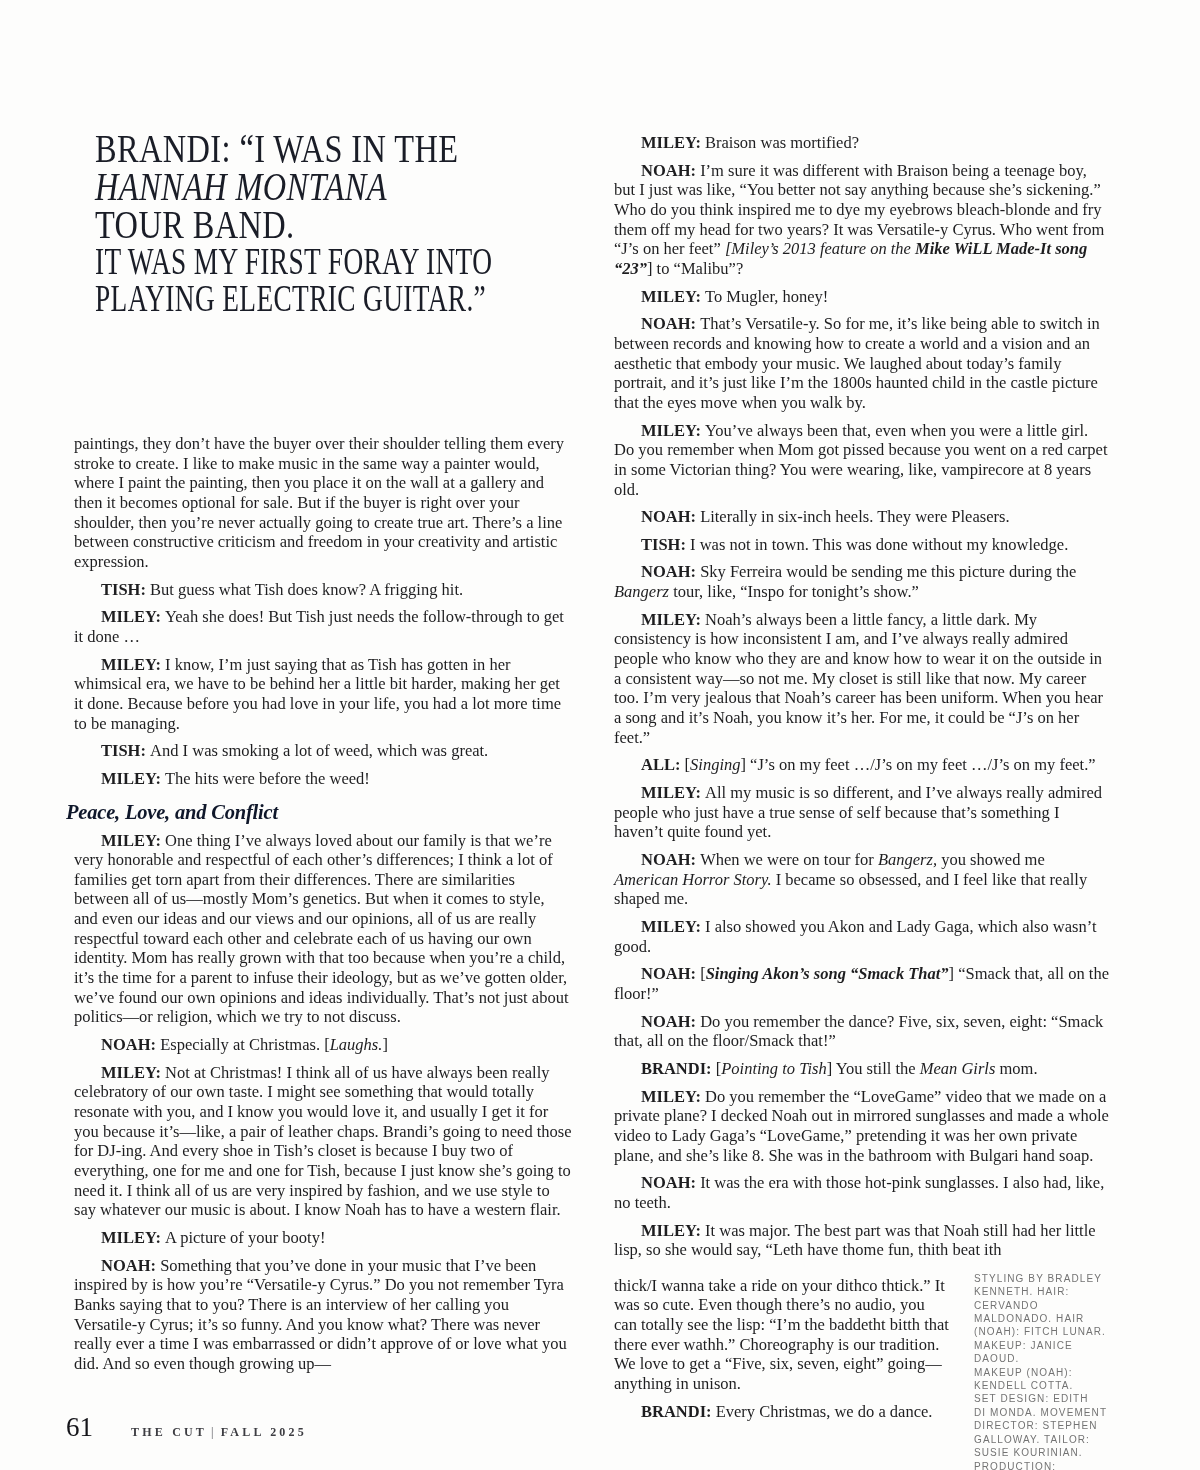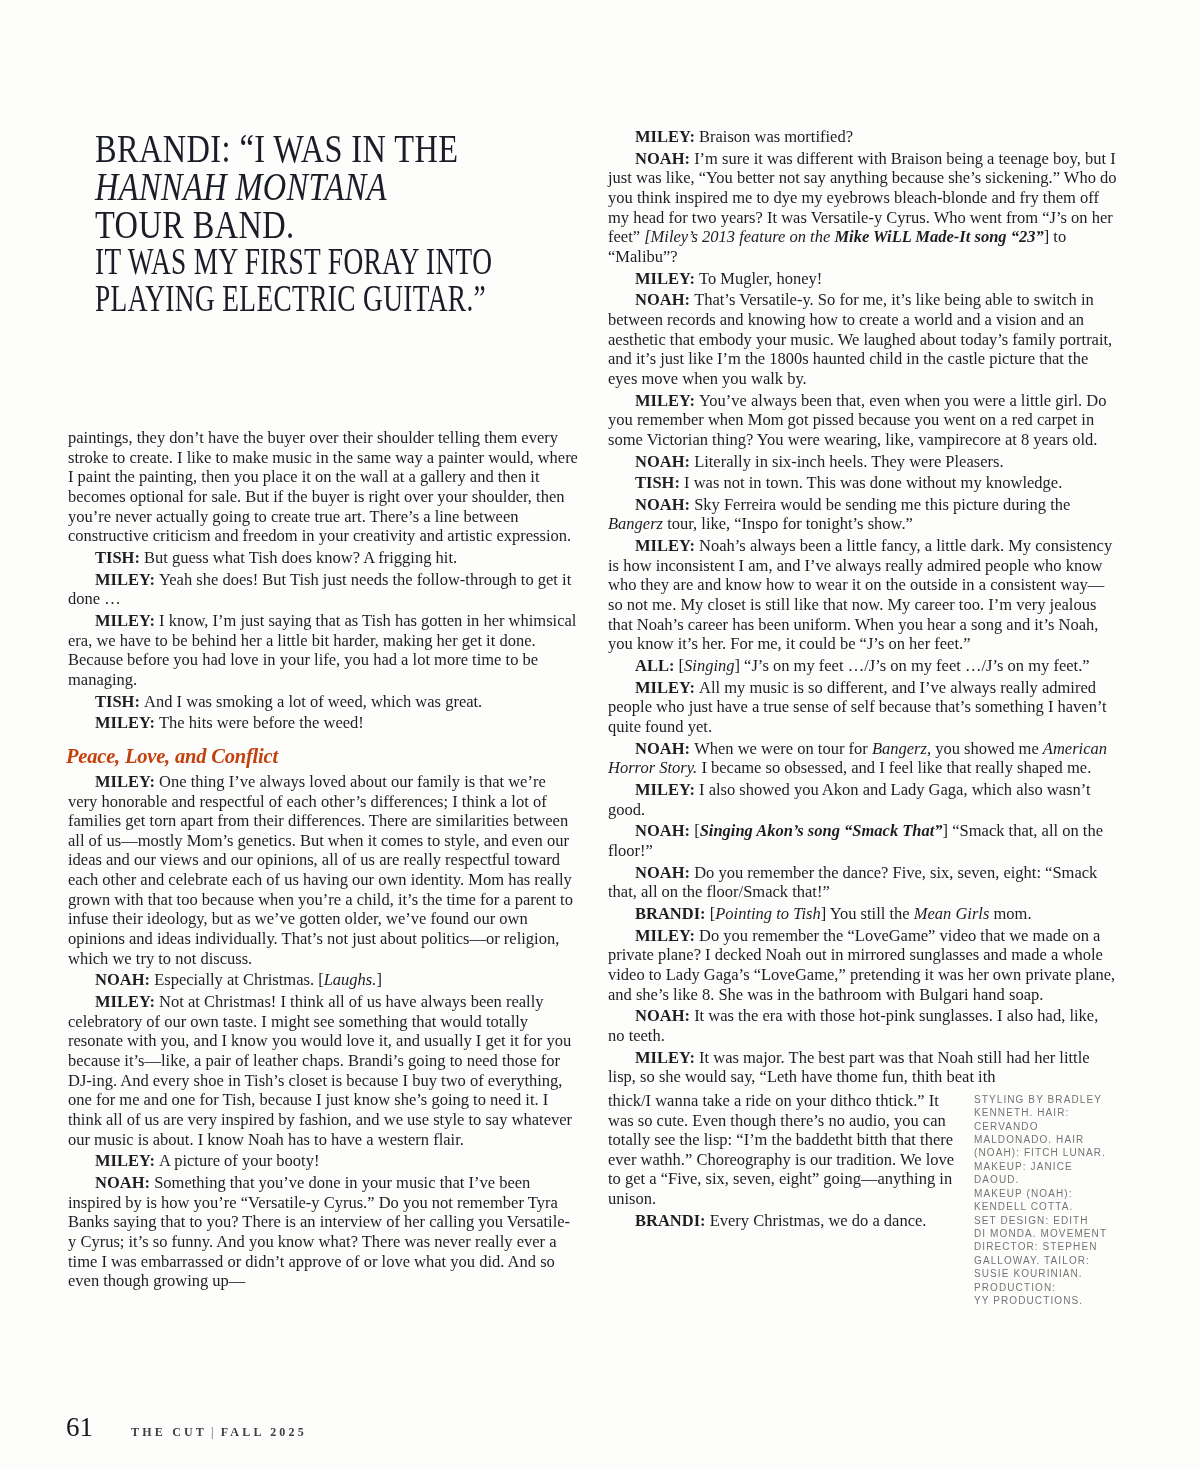--- a/index.html
+++ b/index.html
@@ -15,28 +15,28 @@
     font-size:41px;line-height:38px;white-space:nowrap;
     transform:scaleX(.79);transform-origin:0 0;
     color:#1a1d27;letter-spacing:.5px;font-weight:normal;
   }
   .ql.wide-italic{font-style:italic;}
   .ql.narrow{font-size:38px;line-height:37px;transform:scaleX(.72);letter-spacing:.5px;}
   
   .col{position:absolute;width:514px;font-size:16.5px;line-height:19.65px;}
   .col-left{left:66px;top:426px;}
   .col-right{left:606px;top:125px;}
-  .para{margin:2px;text-indent:27px;}
+  .para{margin:8px;text-indent:27px;}
   .para.noindent{text-indent:0;}
   .b{font-weight:bold;}
   .i{font-style:italic;}
   .bi{font-weight:bold;font-style:italic;}
   .section-heading{
     font-size:20.5px;line-height:22px;margin:12px 0 5px 0;
-    font-weight:bold;font-style:italic;letter-spacing:-.2px;color:#c2410c;
+    font-weight:bold;font-style:italic;letter-spacing:-.2px;color:#0f172a;
   }
   
   .bottom-row{display:flex;gap:16px;align-items:flex-start;}
   .narrow-col{width:352px;}
   .credits{
     width:138px;padding-top:4px;
     font-family:"Liberation Sans",sans-serif;
     font-size:10px;line-height:13.4px;letter-spacing:1.1px;
     color:#737373;white-space:pre-line;
   }

